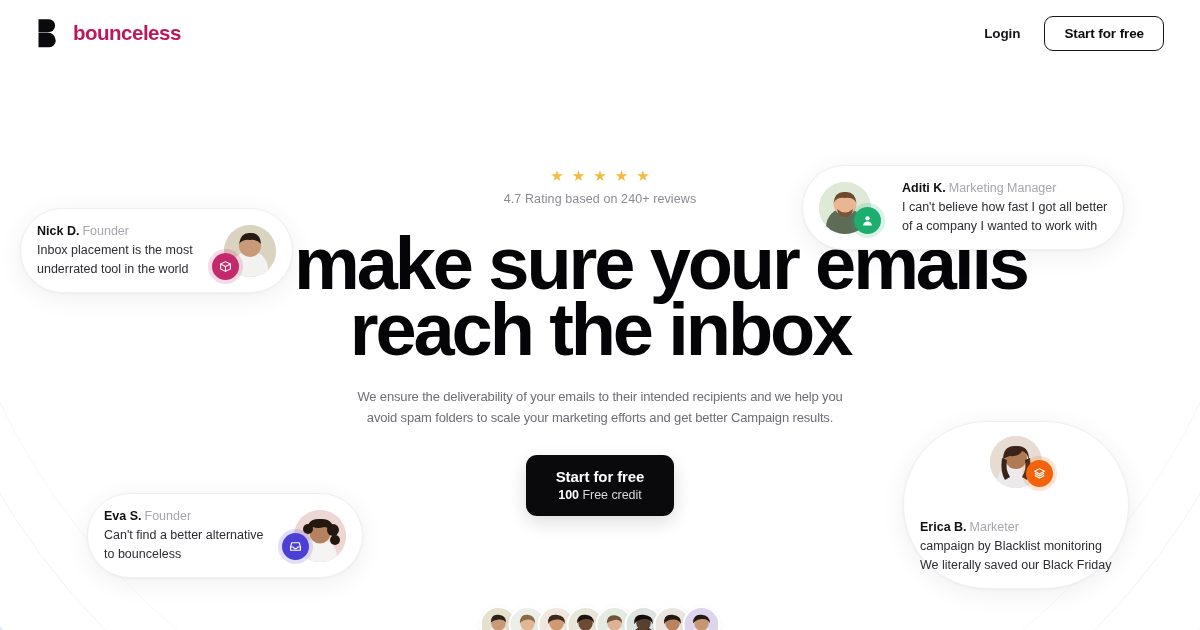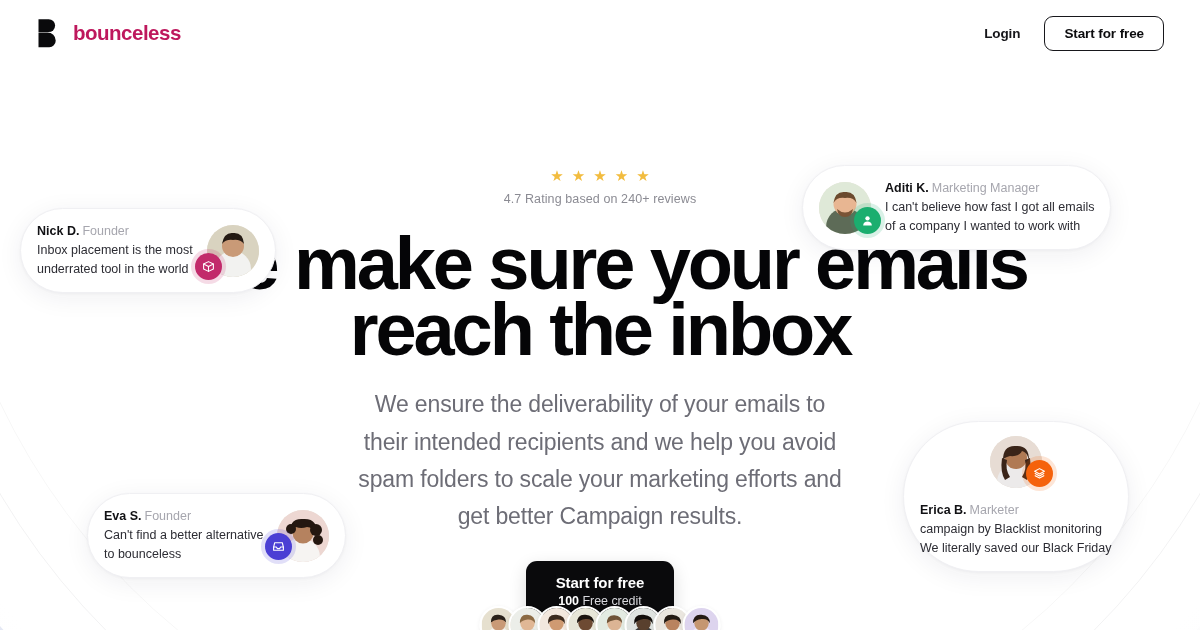--- a/index.html
+++ b/index.html
@@ -126,21 +126,21 @@
     font-size:74px;
     line-height:.895;
     font-weight:800;
     letter-spacing:-3.1px;
     color:#050507;
     text-align:center;
     max-width:900px;
   }
   p.subhead {
     margin-top:23px;
-    font-size:23px;
+    font-size:13px;
     line-height:1.62;
     color:#6d6d76;
     text-align:center;
     max-width:500px;
     letter-spacing:-.15px;
   }
   .cta {
     margin-top:26px;
     background:#0a0a0c;
     border:none; border-radius:11px;
@@ -156,21 +156,21 @@
 
   
   .tcard {
     position:absolute; z-index:25;
     display:flex; align-items:center;
     background:#fff;
     border:1px solid #f0f0f3;
     border-radius:999px;
     box-shadow:0 5px 26px rgba(30,30,60,.065), 0 1px 3px rgba(30,30,60,.04);
     padding:14px 16px;
-    gap:14px;
+    gap:31px;
   }
   .tcard .body { display:flex; flex-direction:column; }
   .tcard .who { font-size:12.5px; line-height:1.35; white-space:nowrap; }
   .tcard .who .name { font-weight:700; color:#111114; }
   .tcard .who .role { color:#a6a6ae; font-weight:400; margin-left:3px; }
   .tcard .quote {
     font-size:12.5px; line-height:1.38; color:#2c2c33;
     margin-top:2px; white-space:nowrap;
   }
   .ava-wrap { position:relative; flex:0 0 auto; width:52px; height:52px; }
@@ -307,21 +307,21 @@
       <svg viewBox="0 0 24 24" fill="#fff">
         <circle cx="12" cy="8" r="4"></circle>
           <path d="M4 21c0-4.4 3.6-7 8-7s8 2.6 8 7z"></path>
       </svg>
     </div>
   </div>
   <div class="body">
     <div class="who">
       <span class="name">Aditi K.</span><span class="role">Marketing Manager</span>
     </div>
-    <div class="quote">I can't believe how fast I got all emails</div>
+    <div class="quote">I can't believe how fast I got all better</div>
     <div class="quote">of a company I wanted to work with</div>
   </div>
 </div>
 
 <div class="tcard" id="card-erica">
   <div class="ava-wrap">
     <div class="ava">
       <svg viewBox="0 0 52 52">
         <rect width="52" height="52" fill="#e7dcd4"></rect>
         <circle cx="26" cy="46" r="19" fill="#eceaea"></circle>

